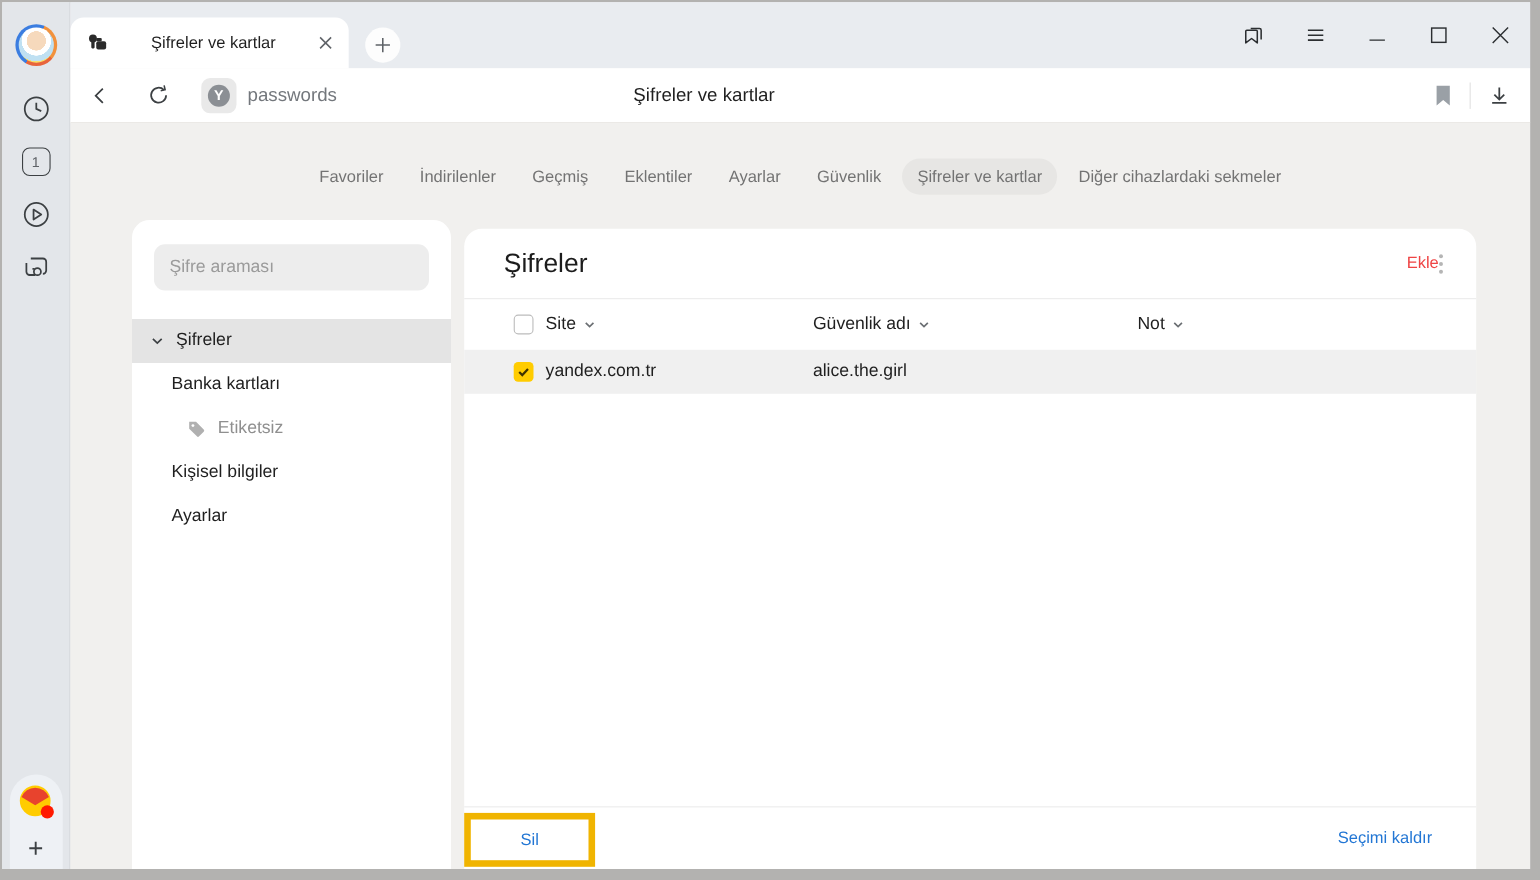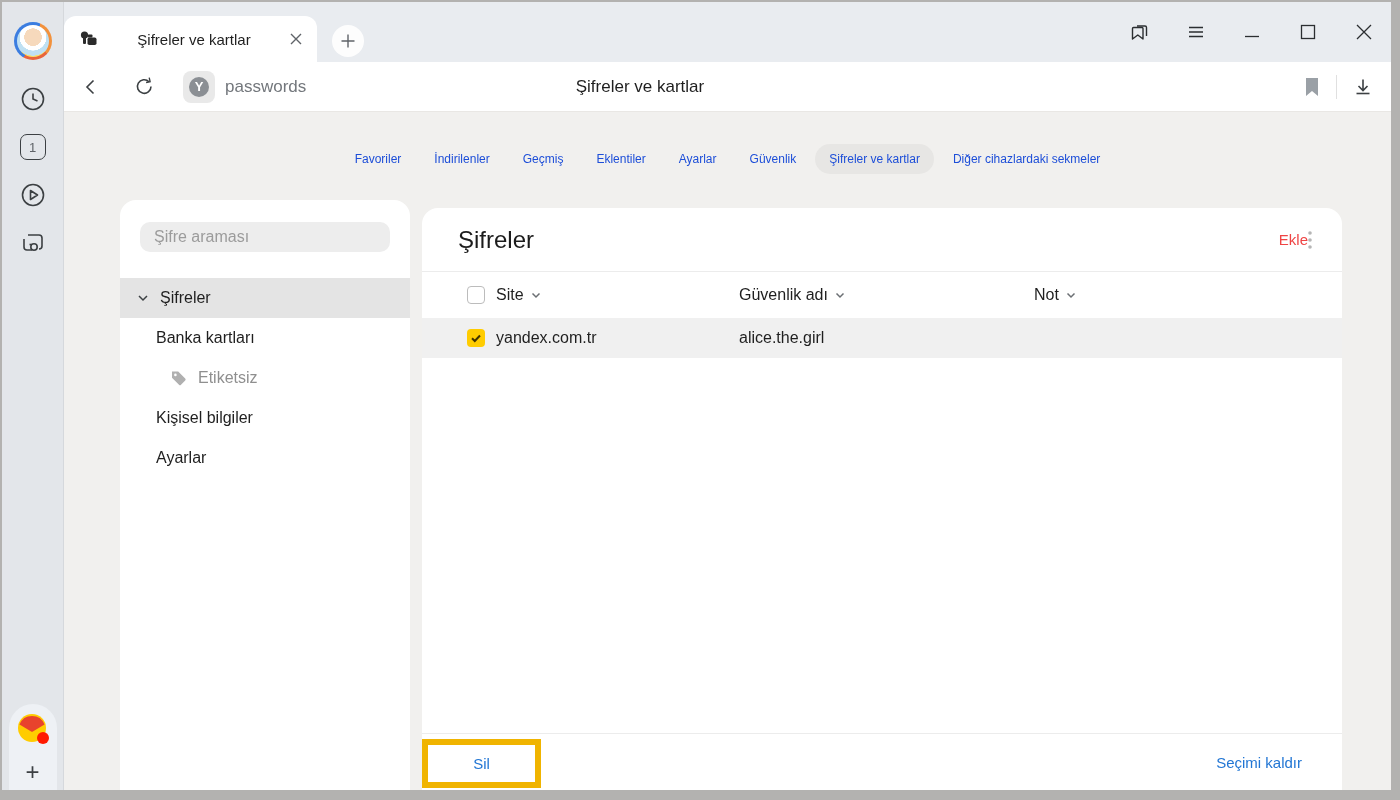--- a/index.html
+++ b/index.html
@@ -38,27 +38,27 @@
   .site-badge { margin-left:28px; width:32px; height:32px; border-radius:8px; background:#e9e9e9; display:flex; align-items:center; justify-content:center; cursor:pointer; }
   .site-badge-circle { width:20px; height:20px; border-radius:50%; background:#8b8f94; color:#fff; font-size:13px; font-weight:bold; display:flex; align-items:center; justify-content:center; }
   .omni-text { margin-left:10px; font-size:17px; color:#73777c; }
   .page-title { position:absolute; left:576px; transform:translateX(-50%); font-size:17px; color:#1f1f1f; white-space:nowrap; }
   .toolbar-right { position:absolute; right:18px; display:flex; align-items:center; gap:16px; }
   .vsep { width:1px; height:24px; background:#e0e0e0; }
 
   
   .content { flex:1; background:#f1f0ee; position:relative; min-height:0; }
   .page-tabs { position:absolute; top:32px; left:0; right:0; display:flex; justify-content:center; align-items:center; gap:5px; }
-  .ptab { font-size:12px; color:#1d4ed8; padding:8px 14px; border-radius:17px; white-space:nowrap; cursor:pointer; }
+  .ptab { font-size:15px; color:#737373; padding:8px 14px; border-radius:17px; white-space:nowrap; cursor:pointer; }
   .ptab.active { background:#e7e6e4; }
 
   
   .left-card { position:absolute; left:56px; top:88px; width:290px; bottom:0; background:#fff; border-radius:16px 16px 0 0; padding-top:22px; }
   .search-wrap { padding:0 20px 26px; }
-  .search-input { width:100%; height:30px; background:#ededed; border:none; border-radius:10px; padding:0 14px; font-size:16px; color:#333; font-family:"Liberation Sans", sans-serif; outline:none; }
+  .search-input { width:100%; height:42px; background:#ededed; border:none; border-radius:10px; padding:0 14px; font-size:16px; color:#333; font-family:"Liberation Sans", sans-serif; outline:none; }
   .search-input::placeholder { color:#9b9b9b; }
   .side-item { height:40px; display:flex; align-items:center; font-size:16px; color:#1f1f1f; padding-left:36px; position:relative; cursor:pointer; }
   .side-item.selected { background:#e4e4e4; padding-left:40px; }
   .side-item.selected .chev { position:absolute; left:17px; top:50%; transform:translateY(-50%); color:#3c4043; display:flex; }
   .side-item.sub { padding-left:78px; color:#8f8f8f; }
   .side-item.sub .tag-ic { position:absolute; left:50px; top:50%; transform:translateY(-50%); color:#b0b0b0; display:flex; }
 
   
   .main-card { position:absolute; left:358px; right:49px; top:96px; bottom:0; background:#fff; border-radius:16px 16px 0 0; display:flex; flex-direction:column; }
   .panel-header { height:64px; display:flex; align-items:center; padding:0 30px 0 36px; border-bottom:1px solid #ececec; flex-shrink:0; }

